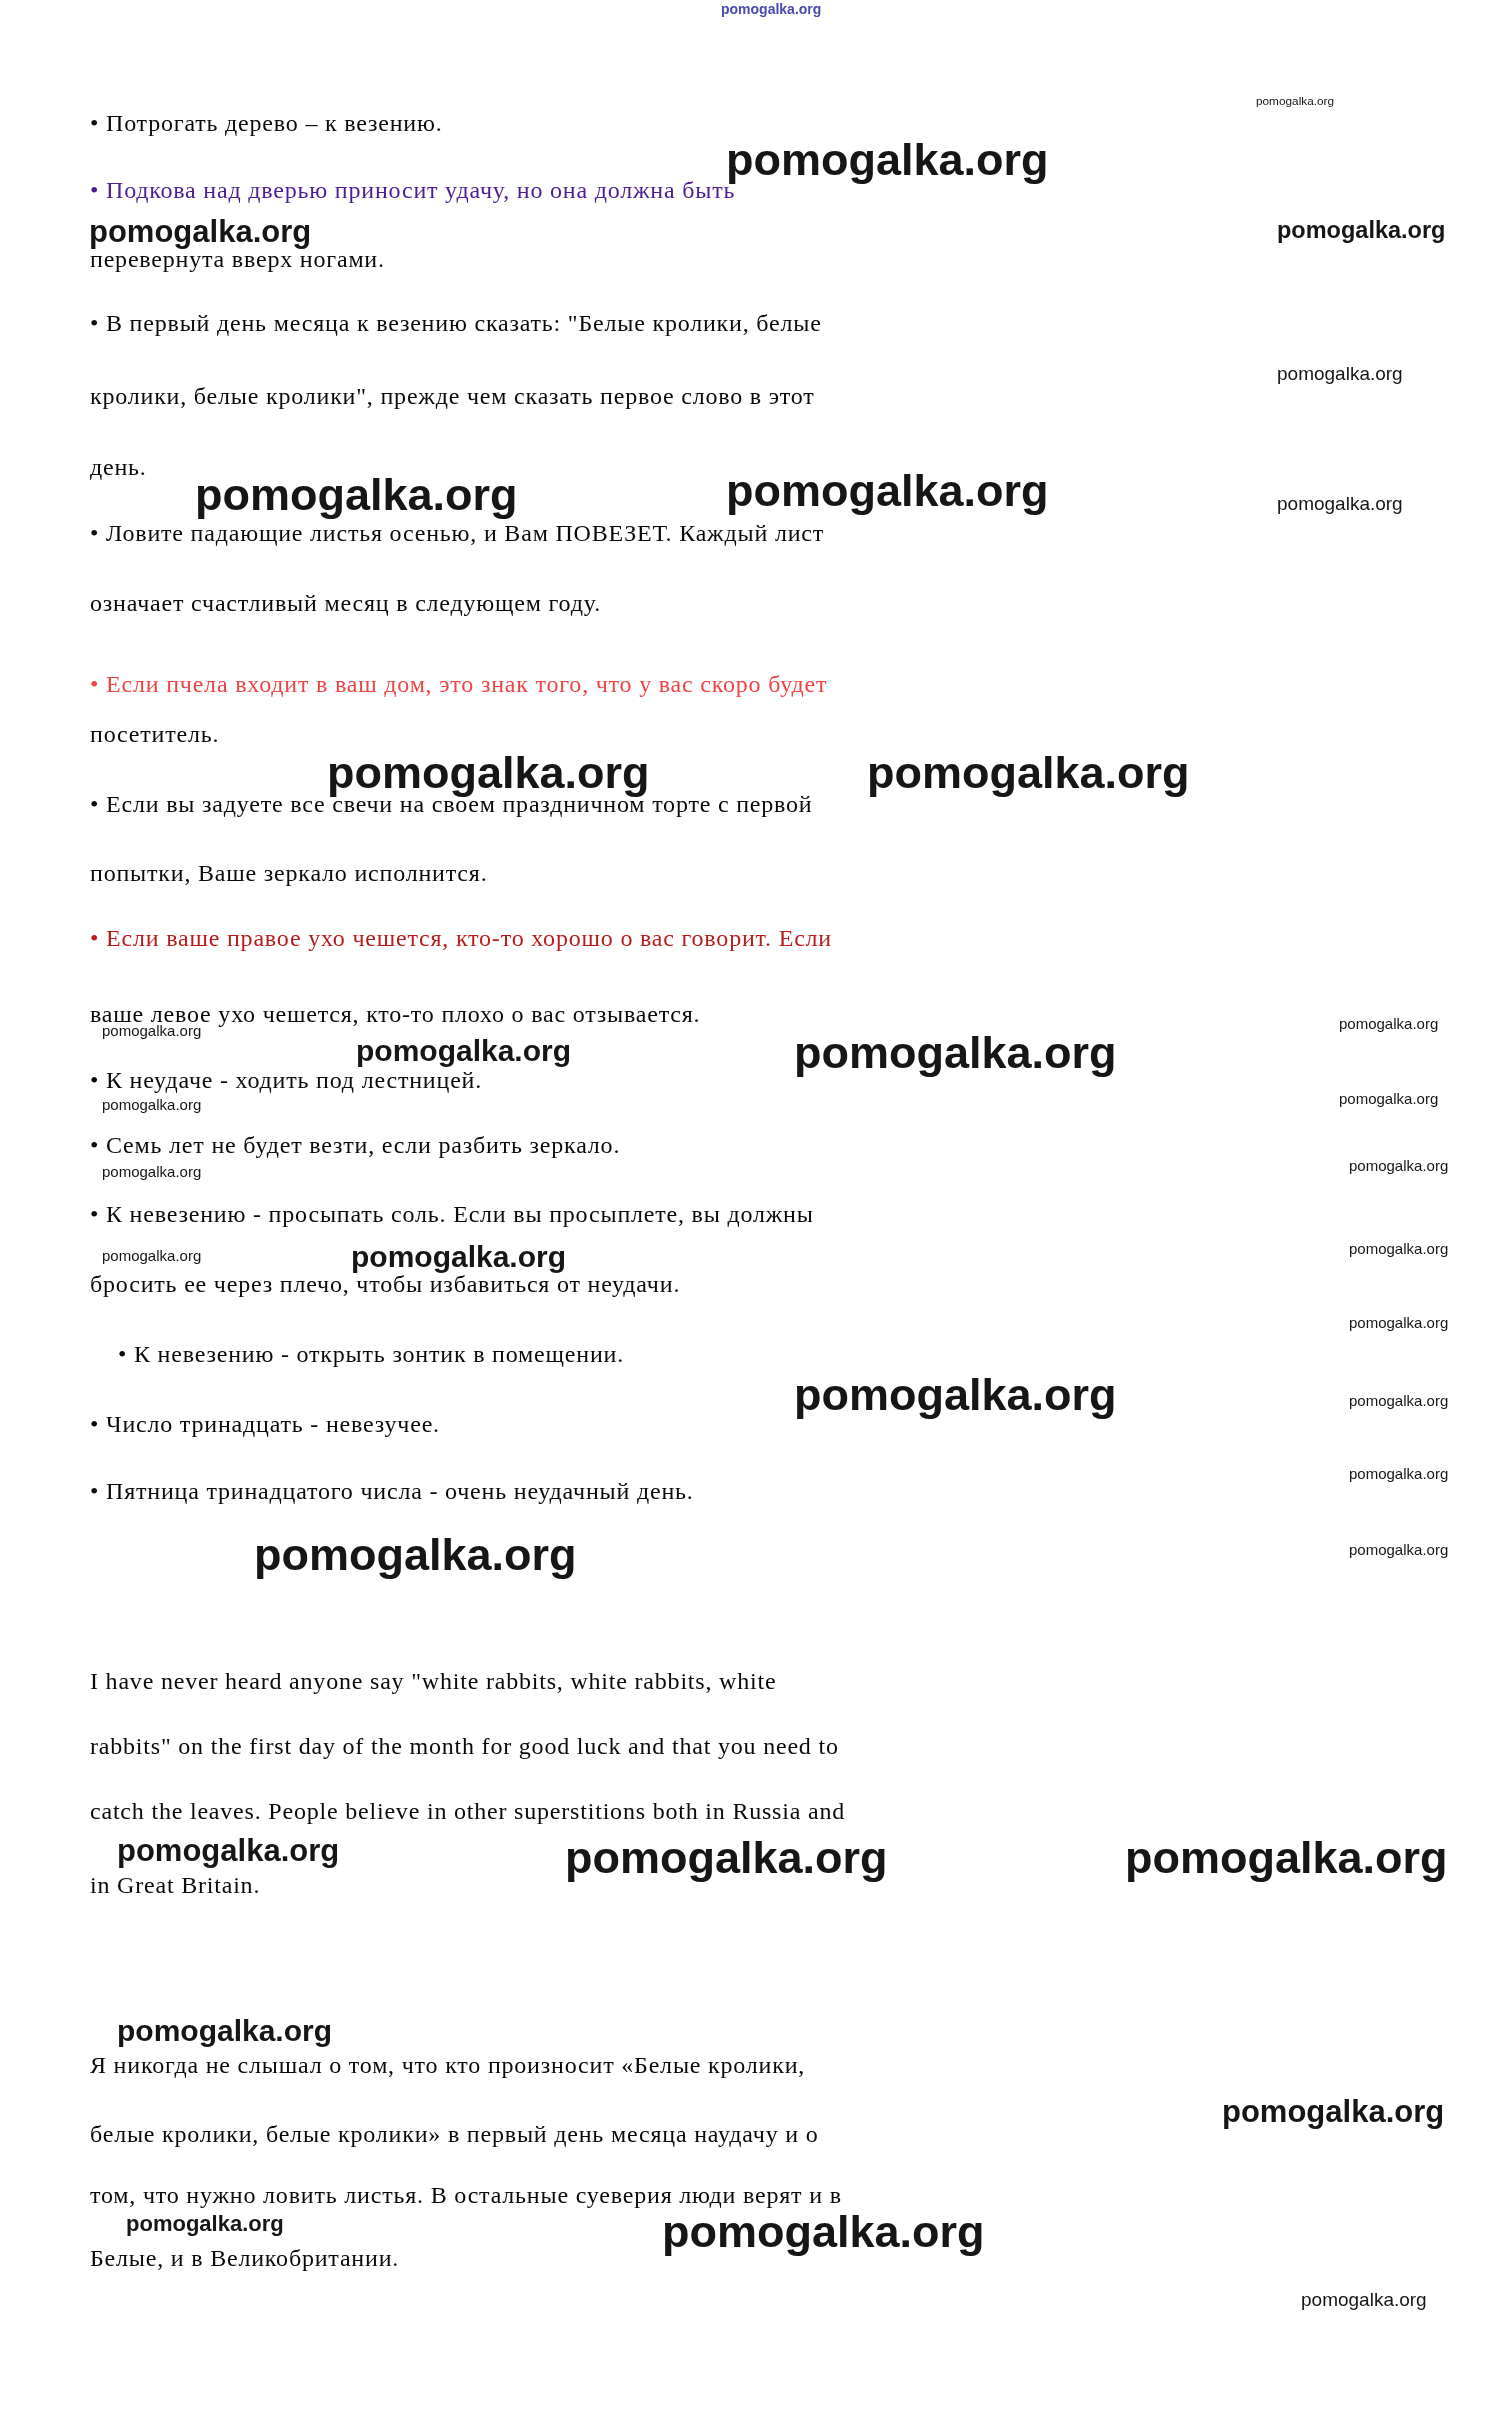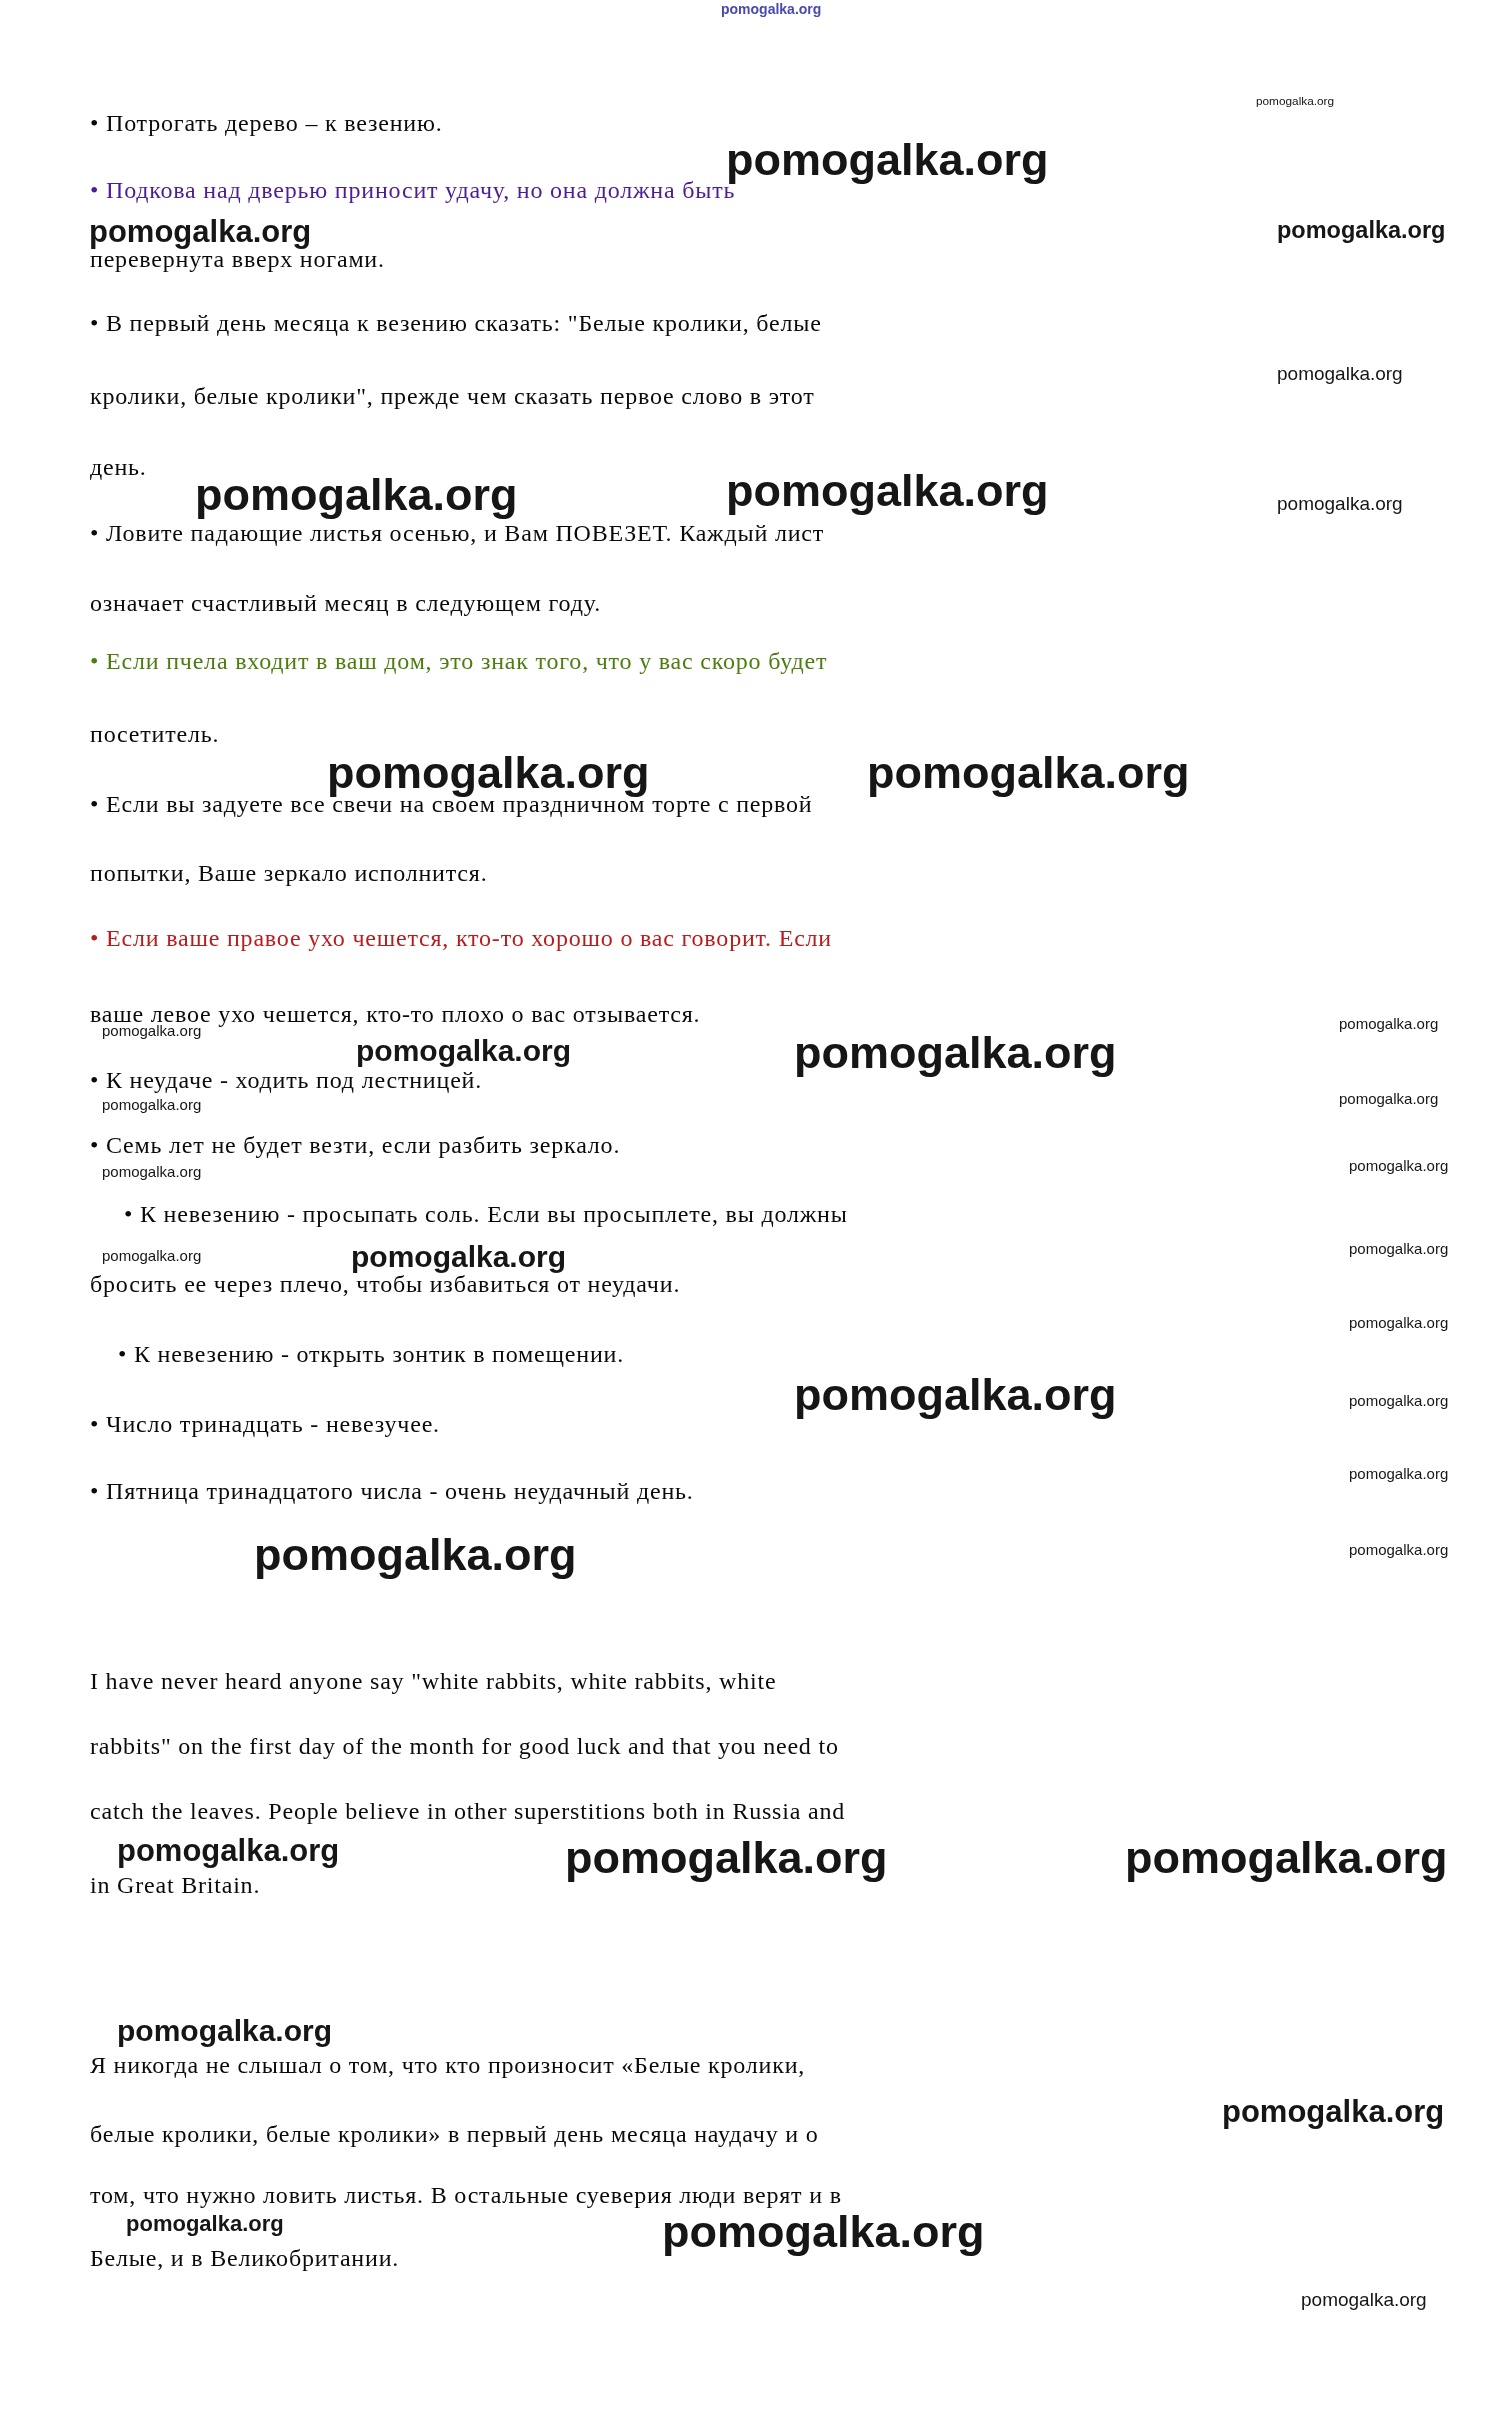--- a/index.html
+++ b/index.html
@@ -80,29 +80,29 @@
     </div>
   <div id="text-layer">
       <div class="line" style="top: 110px; color: rgb(10, 10, 10);">• Потрогать дерево – к везению.</div>
       <div class="line" style="top: 177px; color: #4c1d95;">• Подкова над дверью приносит удачу, но она должна быть</div>
       <div class="line" style="top: 246px; color: rgb(10, 10, 10);">перевернута вверх ногами.</div>
       <div class="line" style="top: 310px; color: rgb(10, 10, 10);">• В первый день месяца к везению сказать: "Белые кролики, белые</div>
       <div class="line" style="top: 383px; color: rgb(10, 10, 10);">кролики, белые кролики", прежде чем сказать первое слово в этот</div>
       <div class="line" style="top: 454px; color: rgb(10, 10, 10);">день.</div>
       <div class="line" style="top: 520px; color: rgb(10, 10, 10);">• Ловите падающие листья осенью, и Вам ПОВЕЗЕТ. Каждый лист</div>
       <div class="line" style="top: 590px; color: rgb(10, 10, 10);">означает счастливый месяц в следующем году.</div>
-      <div class="line" style="top: 648px; color: #4d7c0f;">• Если пчела входит в ваш дом, это знак того, что у вас скоро будет</div>
+      <div class="line" style="top: 671px; color: #ef4444;">• Если пчела входит в ваш дом, это знак того, что у вас скоро будет</div>
       <div class="line" style="top: 721px; color: rgb(10, 10, 10);">посетитель.</div>
       <div class="line" style="top: 791px; color: rgb(10, 10, 10);">• Если вы задуете все свечи на своем праздничном торте с первой</div>
       <div class="line" style="top: 860px; color: rgb(10, 10, 10);">попытки, Ваше зеркало исполнится.</div>
       <div class="line" style="top: 925px; color: #b91c1c; text-align: right;">• Если ваше правое ухо чешется, кто-то хорошо о вас говорит. Если</div>
       <div class="line" style="top: 1001px; color: rgb(10, 10, 10);">ваше левое ухо чешется, кто-то плохо о вас отзывается.</div>
       <div class="line" style="top: 1067px; color: rgb(10, 10, 10);">• К неудаче - ходить под лестницей.</div>
       <div class="line" style="top: 1132px; color: rgb(10, 10, 10);">• Семь лет не будет везти, если разбить зеркало.</div>
-      <div class="line" style="top: 1201px; color: rgb(10, 10, 10); margin-left: 34px;">• К невезению - просыпать соль. Если вы просыплете, вы должны</div>
+      <div class="line" style="top: 1201px; color: rgb(10, 10, 10);">• К невезению - просыпать соль. Если вы просыплете, вы должны</div>
       <div class="line" style="top: 1271px; color: rgb(10, 10, 10);">бросить ее через плечо, чтобы избавиться от неудачи.</div>
       <div class="line" style="top: 1341px; color: rgb(10, 10, 10); margin-left: 28px;">• К невезению - открыть зонтик в помещении.</div>
       <div class="line" style="top: 1411px; color: rgb(10, 10, 10);">• Число тринадцать - невезучее.</div>
       <div class="line" style="top: 1478px; color: rgb(10, 10, 10);">• Пятница тринадцатого числа - очень неудачный день.</div>
       <div class="line" style="top: 1668px; color: rgb(10, 10, 10);">I have never heard anyone say "white rabbits, white rabbits, white</div>
       <div class="line" style="top: 1733px; color: rgb(10, 10, 10);">rabbits" on the first day of the month for good luck and that you need to</div>
       <div class="line" style="top: 1798px; color: rgb(10, 10, 10);">catch the leaves. People believe in other superstitions both in Russia and</div>
       <div class="line" style="top: 1872px; color: rgb(10, 10, 10);">in Great Britain.</div>
       <div class="line" style="top: 2052px; color: rgb(10, 10, 10);">Я никогда не слышал о том, что кто произносит «Белые кролики,</div>
       <div class="line" style="top: 2121px; color: rgb(10, 10, 10);">белые кролики, белые кролики» в первый день месяца наудачу и о</div>

